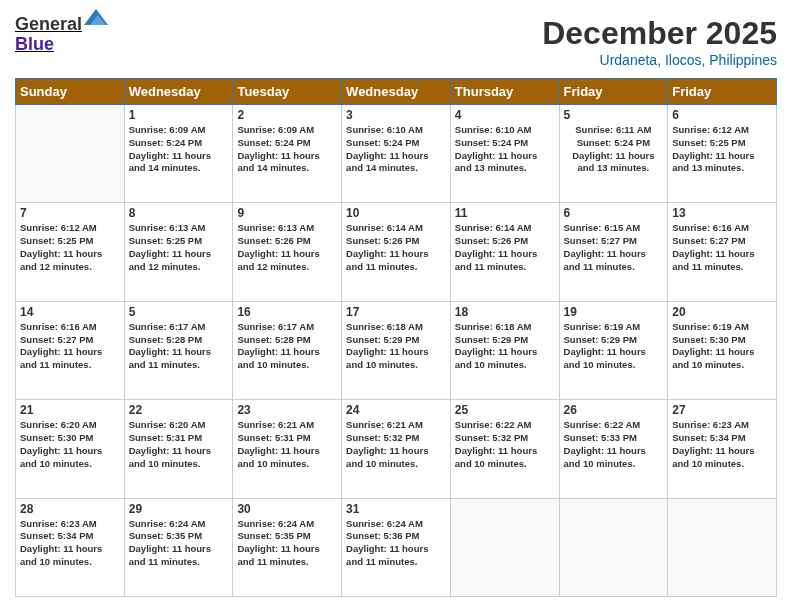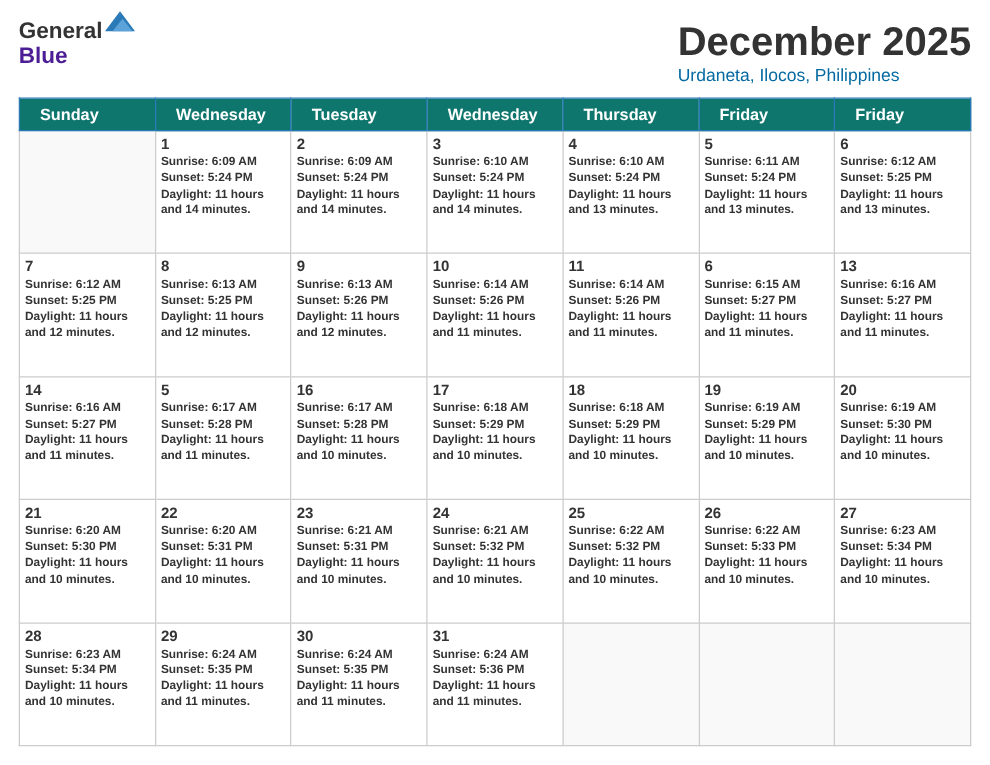--- a/index.html
+++ b/index.html
@@ -24,58 +24,59 @@
       margin-bottom: 10px;
     }
     .logo {
       display: flex;
       align-items: center;
     }
     .logo-text {
       display: flex;
       flex-direction: column;
       line-height: 1.1;
+      text-decoration: underline;
     }
     .logo-general {
       font-size: 18px;
       font-weight: bold;
       color: #333;
     }
     .logo-blue {
       font-size: 18px;
       font-weight: bold;
       color: #4c1d95;
     }
     .logo-icon {
       width: 24px;
       height: 20px;
       margin-left: 2px;
       margin-top: -8px;
     }
     .title-block {
-      text-align: left;
+      text-align: right;
     }
     .month-title {
       font-size: 32px;
       font-weight: bold;
       color: #333;
     }
     .location {
       font-size: 14px;
       color: #0369a1;
     }
     .calendar {
       width: 100%;
       border-collapse: collapse;
       flex: 1;
     }
     .calendar th {
-      background-color: #0f766e;
+      background-color: #a16207;
       color: white;
-      padding: 5px 16px;
+      padding: 5px 4px;
       text-align: left;
       font-size: 13px;
       border: 1px solid #2a7ab8;
     }
     .calendar td {
       border: 1px solid #ccc;
       vertical-align: top;
       padding: 3px 4px;
       width: calc(100% / 7);
       font-size: 10px;
@@ -162,21 +163,21 @@
           </td>
           <td>
             <span class="day-num">4</span>
             <div class="day-info" style="white-space: pre-line;">Sunrise: 6:10 AM
 Sunset: 5:24 PM
 Daylight: 11 hours
 and 13 minutes.</div>
           </td>
           <td>
             <span class="day-num">5</span>
-            <div class="day-info" style="white-space: pre-line;">Sunrise: 6:11 AM
+            <div class="day-info" style="white-space: pre-line; text-align: center;">Sunrise: 6:11 AM
 Sunset: 5:24 PM
 Daylight: 11 hours
 and 13 minutes.</div>
           </td>
           <td>
             <span class="day-num">6</span>
             <div class="day-info" style="white-space: pre-line;">Sunrise: 6:12 AM
 Sunset: 5:25 PM
 Daylight: 11 hours
 and 13 minutes.</div>

